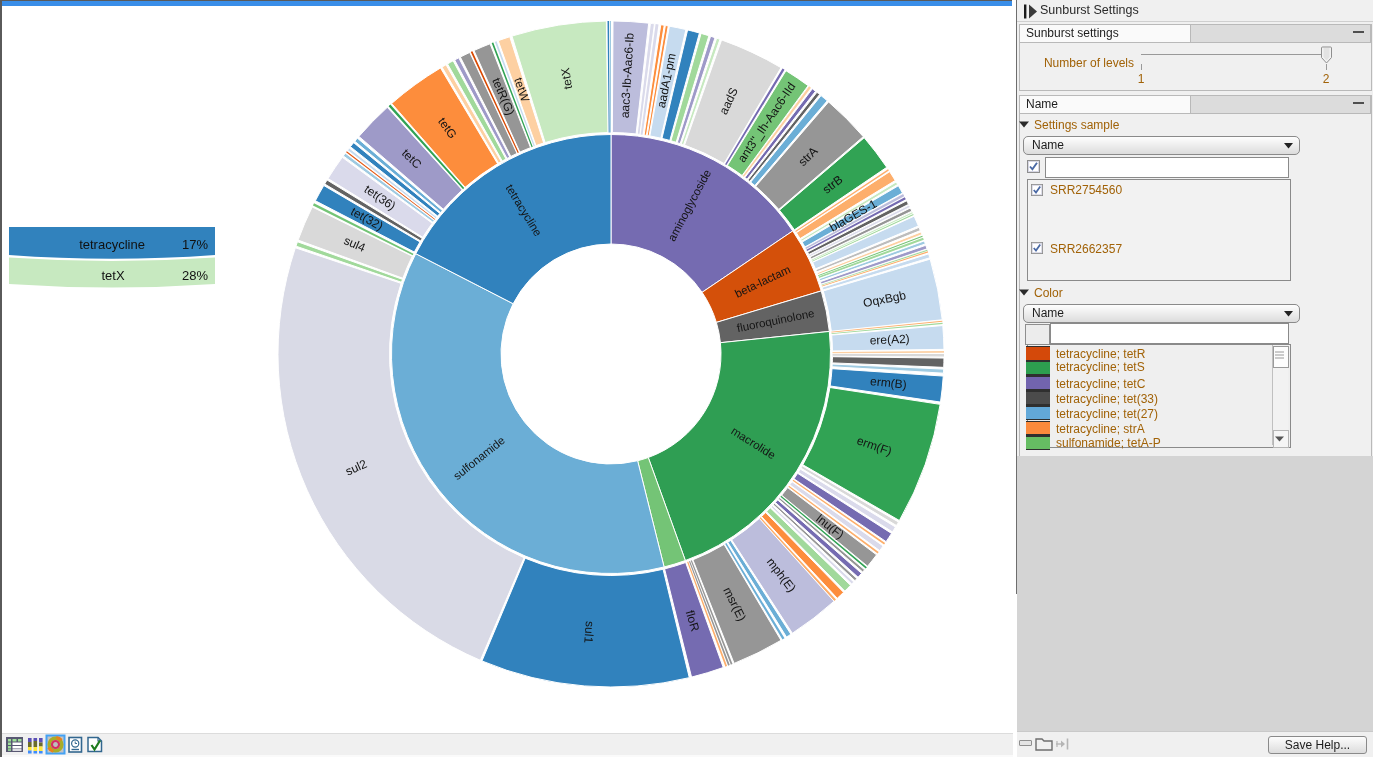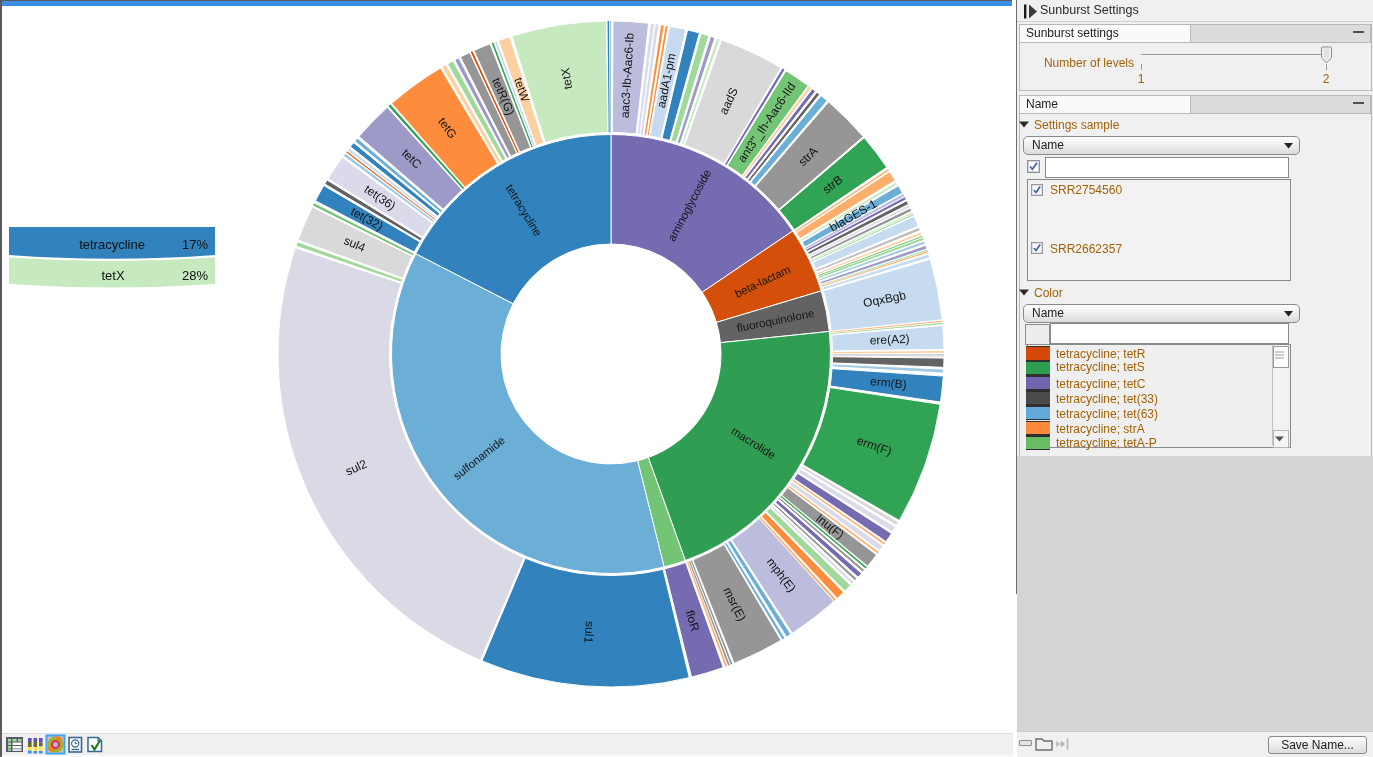--- a/index.html
+++ b/index.html
@@ -304,27 +304,27 @@
 <div class="abs" style="left:1026px;top:362.1px;width:24px;height:12.4px;background:#2d9e4f"></div>
 <div class="abs ptxt" style="left:1056px;top:360px">tetracycline; tetS</div>
 <div class="abs" style="left:1026px;top:375.8px;width:24px;height:14.9px;background:#2f2f2f"></div>
 <div class="abs" style="left:1026px;top:377.0px;width:24px;height:12.4px;background:#7264ae"></div>
 <div class="abs ptxt" style="left:1056px;top:376.8px">tetracycline; tetC</div>
 <div class="abs" style="left:1026px;top:390.7px;width:24px;height:14.9px;background:#2f2f2f"></div>
 <div class="abs" style="left:1026px;top:391.9px;width:24px;height:12.4px;background:#4b4b4b"></div>
 <div class="abs ptxt" style="left:1056px;top:391.7px">tetracycline; tet(33)</div>
 <div class="abs" style="left:1026px;top:405.6px;width:24px;height:14.9px;background:#2f2f2f"></div>
 <div class="abs" style="left:1026px;top:406.8px;width:24px;height:12.4px;background:#62a8d8"></div>
-<div class="abs ptxt" style="left:1056px;top:406.6px">tetracycline; tet(63)</div>
+<div class="abs ptxt" style="left:1056px;top:406.6px">tetracycline; tet(27)</div>
 <div class="abs" style="left:1026px;top:420.5px;width:24px;height:14.9px;background:#2f2f2f"></div>
 <div class="abs" style="left:1026px;top:421.7px;width:24px;height:12.4px;background:#fb8a3c"></div>
 <div class="abs ptxt" style="left:1056px;top:421.5px">tetracycline; strA</div>
 <div class="abs" style="left:1026px;top:435.4px;width:24px;height:14.9px;background:#2f2f2f"></div>
 <div class="abs" style="left:1026px;top:436.6px;width:24px;height:12.4px;background:#66bd63"></div>
-<div class="abs ptxt" style="left:1056px;top:436.4px">tetracycline; tetA-P</div>
+<div class="abs ptxt" style="left:1056px;top:436.4px">sulfonamide; tetA-P</div>
 
 <div class="abs" style="left:1272px;top:345px;width:15px;height:100px;background:#f2f2f2;border-left:1px solid #c0c0c0"></div>
 <div class="abs" style="left:1272.5px;top:346px;width:14px;height:20px;background:#fdfdfd;border:1px solid #9a9a9a"></div>
 <svg class="abs" style="left:1275px;top:351px" width="9" height="9">
     <g stroke="#9a9a9a">
       <line x1="0" y1="1" x2="9" y2="1"></line>
       <line x1="0" y1="4" x2="9" y2="4"></line>
       <line x1="0" y1="7" x2="9" y2="7"></line>
     </g>
   </svg>
@@ -339,13 +339,13 @@
 <svg class="abs" style="left:1035px;top:735px" width="18" height="17" viewBox="0 0 18 17">
  <path d="M1,4 h6 l2,2 h8 v9 h-16 Z" fill="none" stroke="#6e6e6e" stroke-width="1.4"></path>
 </svg>
 <svg class="abs" style="left:1055px;top:736px" width="16" height="16" viewBox="0 0 16 16">
  <line x1="12.5" y1="2.5" x2="12.5" y2="13.5" stroke="#b5b5b5" stroke-width="1.6"></line>
  <path d="M1,8 h7" stroke="#b5b5b5" stroke-width="1.4"></path>
  <path d="M6,4.5 L10,8 L6,11.5 Z" fill="#b5b5b5"></path>
  <path d="M2,5 v6" stroke="#b5b5b5" stroke-width="1.2"></path>
 </svg>
 <div class="btn" style="left:1157px;top:776px">Help</div>
-<div class="btn" style="left:1268px;top:736px">Save Name...</div>
+<div class="btn" style="left:1268px;top:736px">Save Help...</div>
 
 </body></html>

